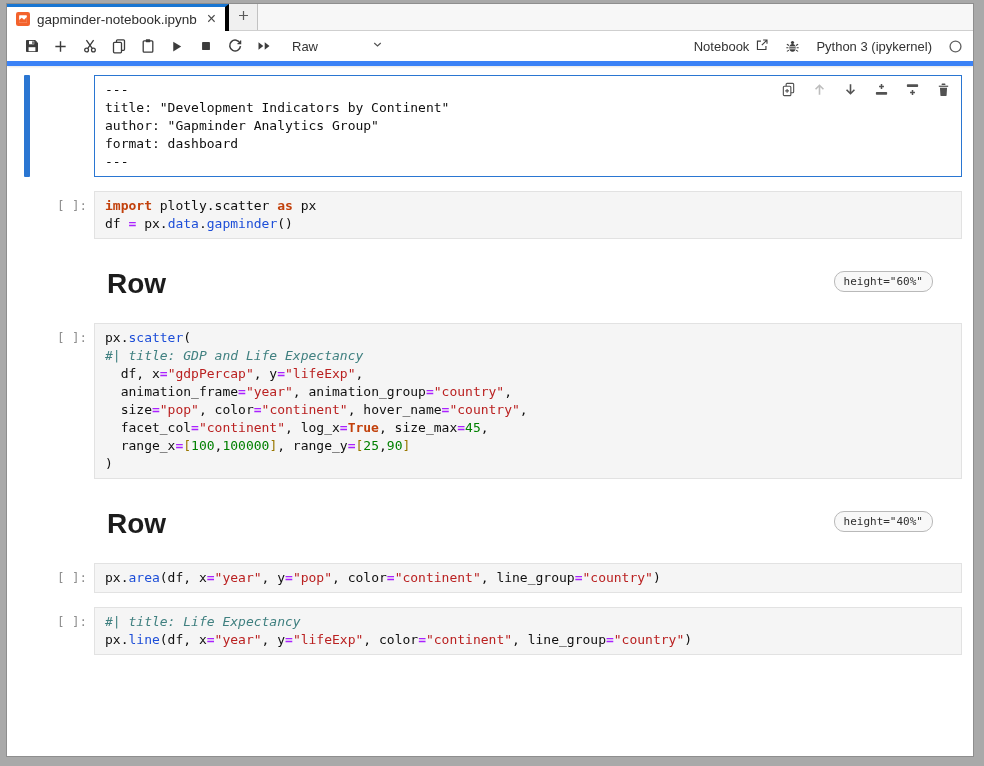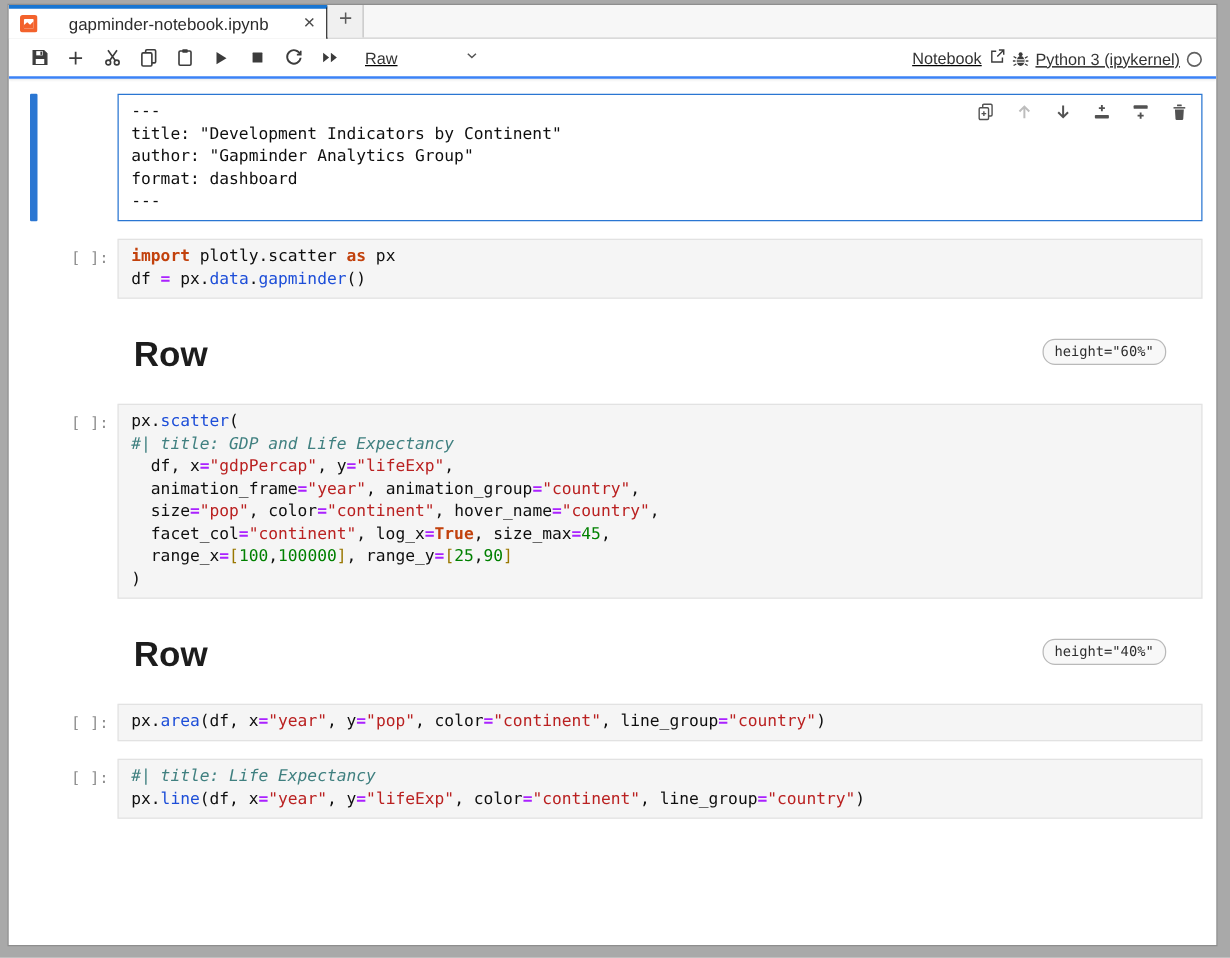--- a/index.html
+++ b/index.html
@@ -5,36 +5,36 @@
   html,body{margin:0;padding:0;}
   body{width:984px;height:766px;overflow:hidden;background:#a9a9a9;
        font-family:"Liberation Sans","DejaVu Sans",sans-serif;}
   .frame{position:relative;width:984px;height:766px;background:#a9a9a9;}
   .window{position:absolute;left:7px;top:4px;right:11px;bottom:10px;background:#fff;
           overflow:hidden;box-shadow:0 0 0 1px #8e8e8e;}
 
   
   .tabbar{height:26px;background:#f7f7f7;border-bottom:1px solid #cfcfcf;
           display:flex;align-items:stretch;position:relative;z-index:3;}
-  .tab{display:flex;align-items:center;gap:25px;padding:0 9px;background:#fff;
-       border-top:3px solid #1976d2;border-right:1px solid #000000;margin-bottom:-1px;cursor:default;}
+  .tab{display:flex;align-items:center;gap:7px;padding:0 9px;background:#fff;
+       border-top:3px solid #1976d2;border-right:4px solid #000000;margin-bottom:-1px;cursor:default;}
   .tab-title{font-size:13.5px;color:#2d2d2d;}
   .tab-close{font-size:16px;color:#4a4a4a;margin-left:3px;line-height:1;cursor:pointer;}
   .favicon svg{display:block;}
   .newtab{width:28px;display:flex;align-items:center;justify-content:center;background:#f0f0f0;
           border-right:1px solid #c2c2c2;cursor:pointer;}
 
   
-  .toolbar{height:30px;background:#fff;border-bottom:2px solid #3b82f6;
+  .toolbar{height:30px;background:#fff;border-bottom:5px solid #3b82f6;
            box-shadow:0 1px 2px rgba(0,0,0,.10);display:flex;align-items:center;
-           padding:0 10px;position:relative;z-index:2;text-decoration:underline;}
+           padding:0 10px;position:relative;z-index:2;}
   .tbtn{width:29px;height:24px;display:flex;align-items:center;justify-content:center;cursor:pointer;}
   .celltype{display:flex;align-items:center;justify-content:space-between;width:92px;margin-left:10px;
             padding:0 4px;font-size:13px;color:#333;cursor:pointer;}
-  .tb-right{margin-left:auto;display:flex;align-items:flex-end;gap:4px;font-size:13px;color:#333;}
+  .tb-right{margin-left:auto;display:flex;align-items:center;gap:16px;font-size:13px;color:#333;}
   .nb-open{display:flex;align-items:center;gap:6px;cursor:pointer;}
 
   
   .content{position:absolute;top:58px;left:0;right:0;bottom:0;background:#fff;
            overflow:hidden;padding-top:13px;box-sizing:border-box;}
   .cell{position:relative;margin:0 11px 14px 87px;}
   .editor{border:1px solid #e2e2e2;background:#f5f5f5;padding:5px 10px;cursor:text;}
   .cell.selected .editor{background:#fff;border:1.5px solid #2a76d2;}
   .code-line{font-family:"DejaVu Sans Mono","Liberation Mono",monospace;font-size:13px;
              line-height:18px;height:18px;white-space:pre;color:#0f0f0f;}

